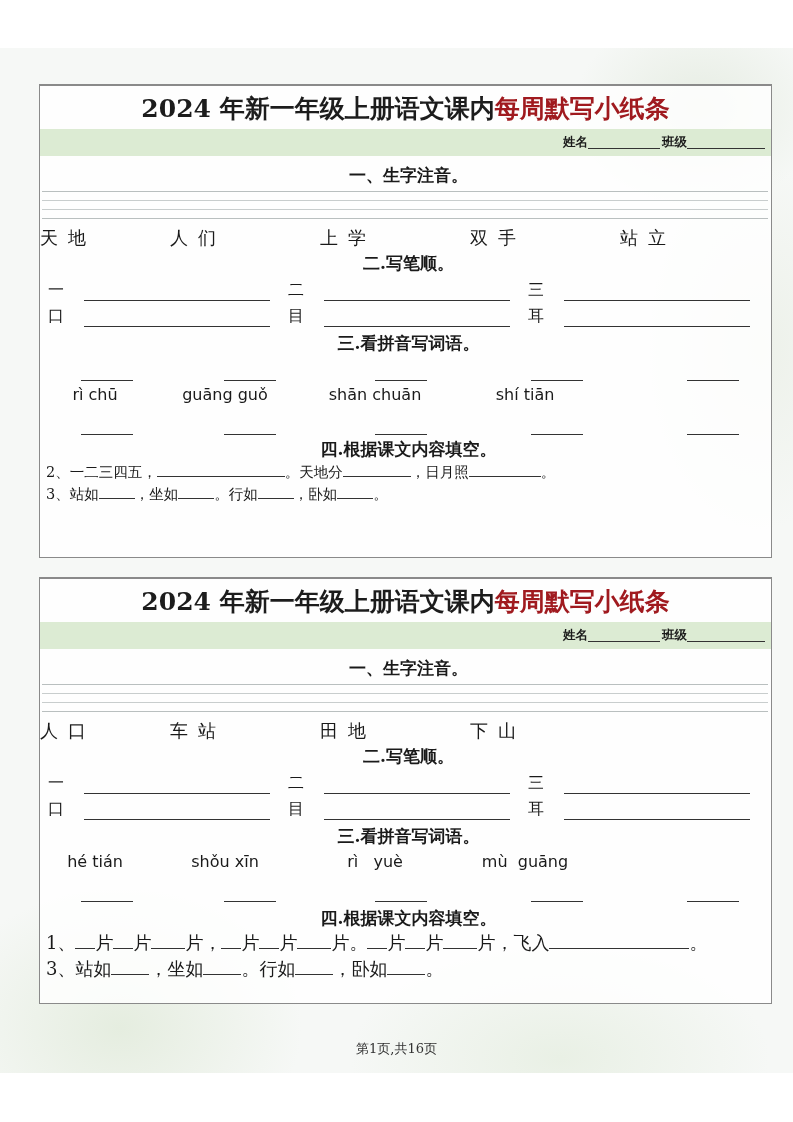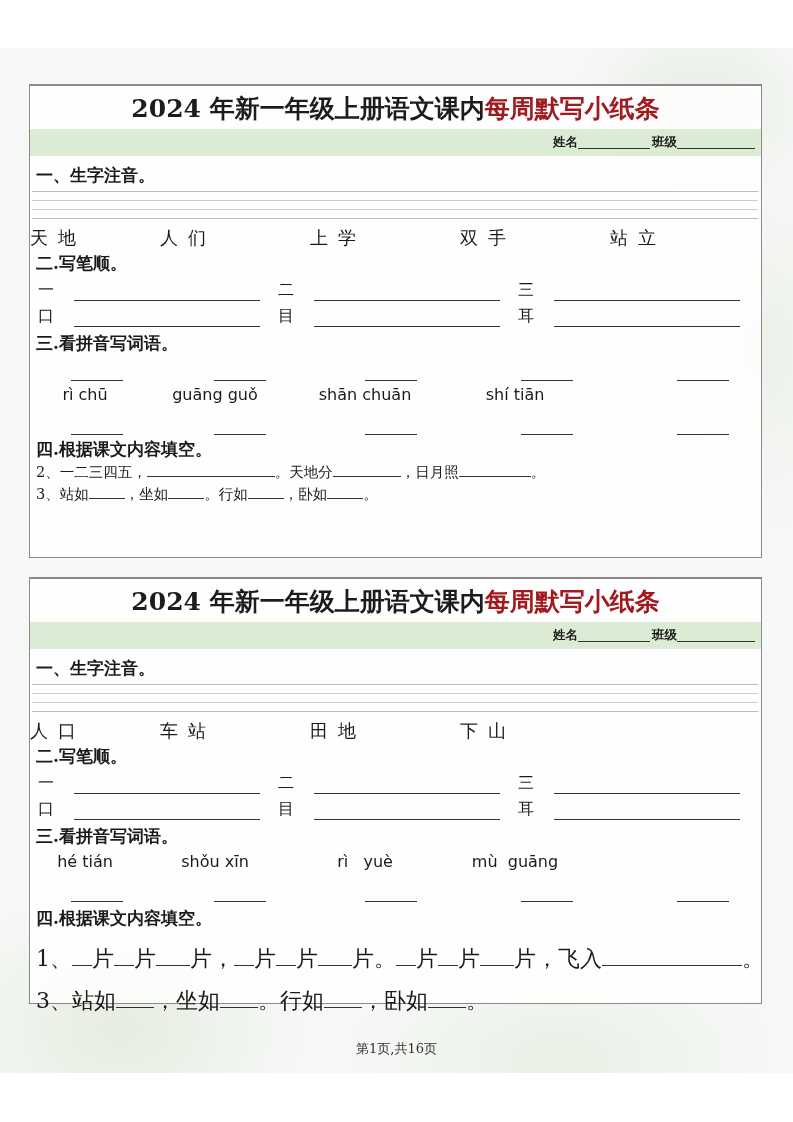--- a/index.html
+++ b/index.html
@@ -12,59 +12,59 @@
   .page-bg {
     position:absolute; left:0; top:48px; width:793px; height:1025px;
     background:
       radial-gradient(ellipse 180px 140px at 700px 60px, rgba(200,215,190,0.35), rgba(255,255,255,0) 70%),
       radial-gradient(ellipse 260px 200px at 120px 980px, rgba(215,228,205,0.55), rgba(255,255,255,0) 70%),
       radial-gradient(ellipse 300px 160px at 560px 1010px, rgba(220,232,212,0.5), rgba(255,255,255,0) 70%),
       radial-gradient(ellipse 160px 260px at 760px 300px, rgba(225,232,218,0.45), rgba(255,255,255,0) 70%),
       #f6f8f6;
   }
   .card {
-    position:absolute; left:29px; width:733px;
+    position:absolute; left:39px; width:733px;
     border:1.5px solid #8a8a8a; border-top-width:2px;
     background:rgba(255,255,255,0.82);
     box-sizing:border-box;
   }
   .card.c1 { top:84px; height:474px; }
   .card.c2 { top:577px; height:427px; }
   .title {
     height:41px; display:flex; align-items:center; justify-content:center;
     font-size:25px; font-weight:bold; letter-spacing:0px;
     font-family:"DejaVu Serif", "Liberation Serif", serif;
     color:#1c1c1c; padding-top:2px;
   }
   .title .red { color:#a01a1f; }
   .band {
     height:27px; background:#dcebd3; display:flex; align-items:center; justify-content:flex-end;
     padding-right:6px; font-size:12.5px; font-weight:bold;
   }
   .band .blank { display:inline-block; width:72px; border-bottom:1px solid #333; height:12px; margin-right:2px; }
   .band .blank.b2 { width:78px; margin-right:0; }
-  .sec-h { font-size:17px; font-weight:bold; padding-left:6px; height:24px; line-height:24px; }
+  .sec-h { font-size:17px; font-weight:bold; padding-left:6px; height:24px; line-height:24px;text-align:center; }
   .ruled { margin:4px 0 0 2px; width:726px; }
   .ruled div { height:8px; border-top:1px solid #c8cdcd; }
   .ruled div:first-child { border-top:1.5px solid #b9bfbf; }
   .ruled div:last-child { border-top:1.5px solid #b9bfbf; height:0; }
   .chars { display:flex; font-size:18px; letter-spacing:10px; height:26px; line-height:26px; margin-top:6px; }
   .chars span { display:block; width:150px; }
   .chars span:first-child { width:130px; }
   .stroke-row { display:flex; align-items:flex-end; height:26px; font-size:16px; padding-left:8px; }
   .stroke-row .ch { width:36px; }
   .stroke-row .ln { width:186px; border-bottom:1.2px solid #333; height:18px; margin-right:18px; }
   .pinyin-row { display:flex; font-family:"DejaVu Sans", "Liberation Sans", sans-serif; font-size:16px; height:28px; line-height:28px; }
   .pinyin-row span { display:block; width:150px; text-align:center; }
   .pinyin-row span:first-child { width:110px; text-align:center; }
   .blank-row { display:flex; height:26px; align-items:flex-end; }
   .blank-row span { display:block; height:0; border-bottom:1.2px solid #333; width:52px; }
   .fill { font-size:14.5px; padding-left:6px; height:22px; line-height:22px; white-space:nowrap; }
   .fill .u { display:inline-block; border-bottom:1px solid #333; height:14px; vertical-align:baseline; }
-  .fill.big { font-size:22px; height:26px; line-height:26px;margin-top:16px; }
+  .fill.big { font-size:18px; height:26px; line-height:26px; }
   .footer { position:absolute; top:1040px; left:0; width:793px; text-align:center; font-size:13px; color:#333; }
 </style>
 </head>
 <body>
 
 <div class="page-bg"></div>
 
 <div class="card c1">
   <div class="title">
     <span>2024 年新一年级上册语文课内</span>

